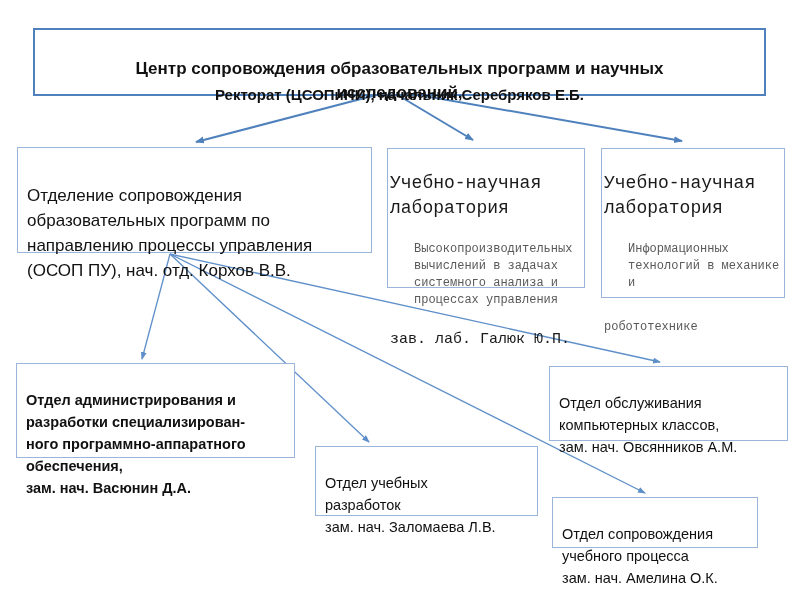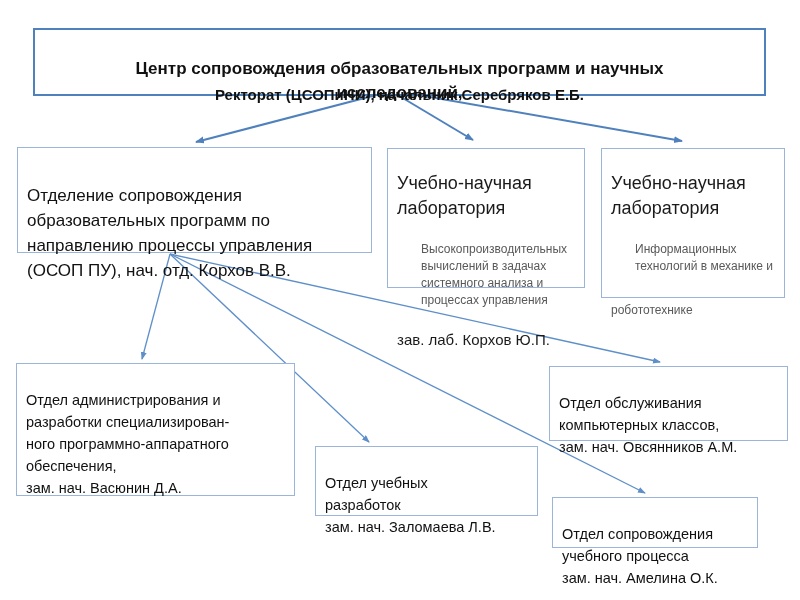--- a/index.html
+++ b/index.html
@@ -21,29 +21,29 @@
   }
   .root-subtitle{
     position:absolute;left:33px;top:86px;width:733px;text-align:center;
     font-weight:bold;font-size:15px;line-height:18px;z-index:2;white-space:pre-line;
   }
   .node.lvl2,.node.lvl3{border:1.4px solid #9ab5d9;}
   .node.osop{
     left:17px;top:147px;width:355px;height:106px;
     font-size:17px;line-height:25px;padding:10px 9px;
   }
-  .node.lab{padding:4px 9px;}
+  .node.lab{padding:4px 2px;font-family:Liberation Mono, monospace;}
   .lab-title{font-size:18px;line-height:25px;color:#1a1a1a;white-space:pre-line;}
   .lab-desc{font-size:12px;line-height:17px;color:#595959;white-space:pre-line;margin-top:2px;margin-left:24px;}
   .lab-desc2{font-size:12px;line-height:17px;color:#595959;white-space:pre-line;margin-top:9px;}
   .lab-head{font-size:15px;line-height:22px;color:#1a1a1a;white-space:pre-line;margin-top:2px;}
   .node.lab-hpc{left:387px;top:148px;width:198px;height:140px;}
   .node.lab-it{left:601px;top:148px;width:184px;height:150px;}
   .node.lvl3{font-size:14.5px;line-height:22px;padding:3px 9px;}
-  .node.dept-admin{left:16px;top:363px;width:279px;height:133px;}
+  .node.dept-admin{left:16px;top:363px;width:279px;height:95px;font-weight:bold;}
   .node.dept-edu{left:315px;top:446px;width:223px;height:70px;}
   .node.dept-classes{left:549px;top:366px;width:239px;height:75px;}
   .node.dept-process{left:552px;top:497px;width:206px;height:51px;}
 </style>
 </head>
 <body>
 
 <div class="stage">
 
   <svg class="connectors" viewBox="0 0 800 600" xmlns="http://www.w3.org/2000/svg">
@@ -77,21 +77,21 @@
 (ОСОП ПУ), нач. отд. Корхов В.В.</span>
   </div>
 
   <div class="node lvl2 lab lab-hpc">
     <div class="lab-title">Учебно-научная
 лаборатория</div>
     <div class="lab-desc">Высокопроизводительных
 вычислений в задачах
 системного анализа и
 процессах управления</div>
-    <div class="lab-head">зав. лаб. Корхов Ю.П.</div>
+    <div class="lab-head">зав. лаб. Галюк Ю.П.</div>
   </div>
 
   <div class="node lvl2 lab lab-it">
     <div class="lab-title">Учебно-научная
 лаборатория</div>
     <div class="lab-desc">Информационных
 технологий в механике и</div>
     <div class="lab-desc2">робототехнике</div>
   </div>
 

